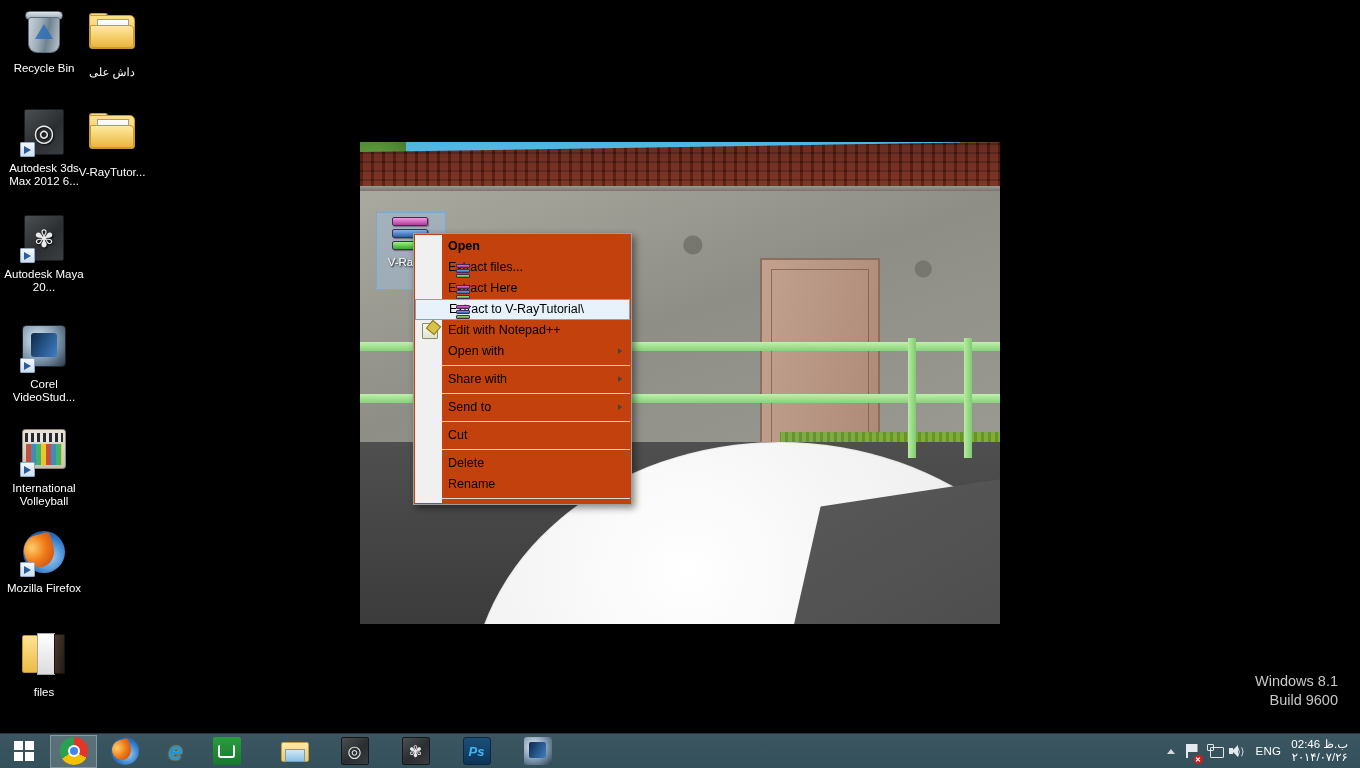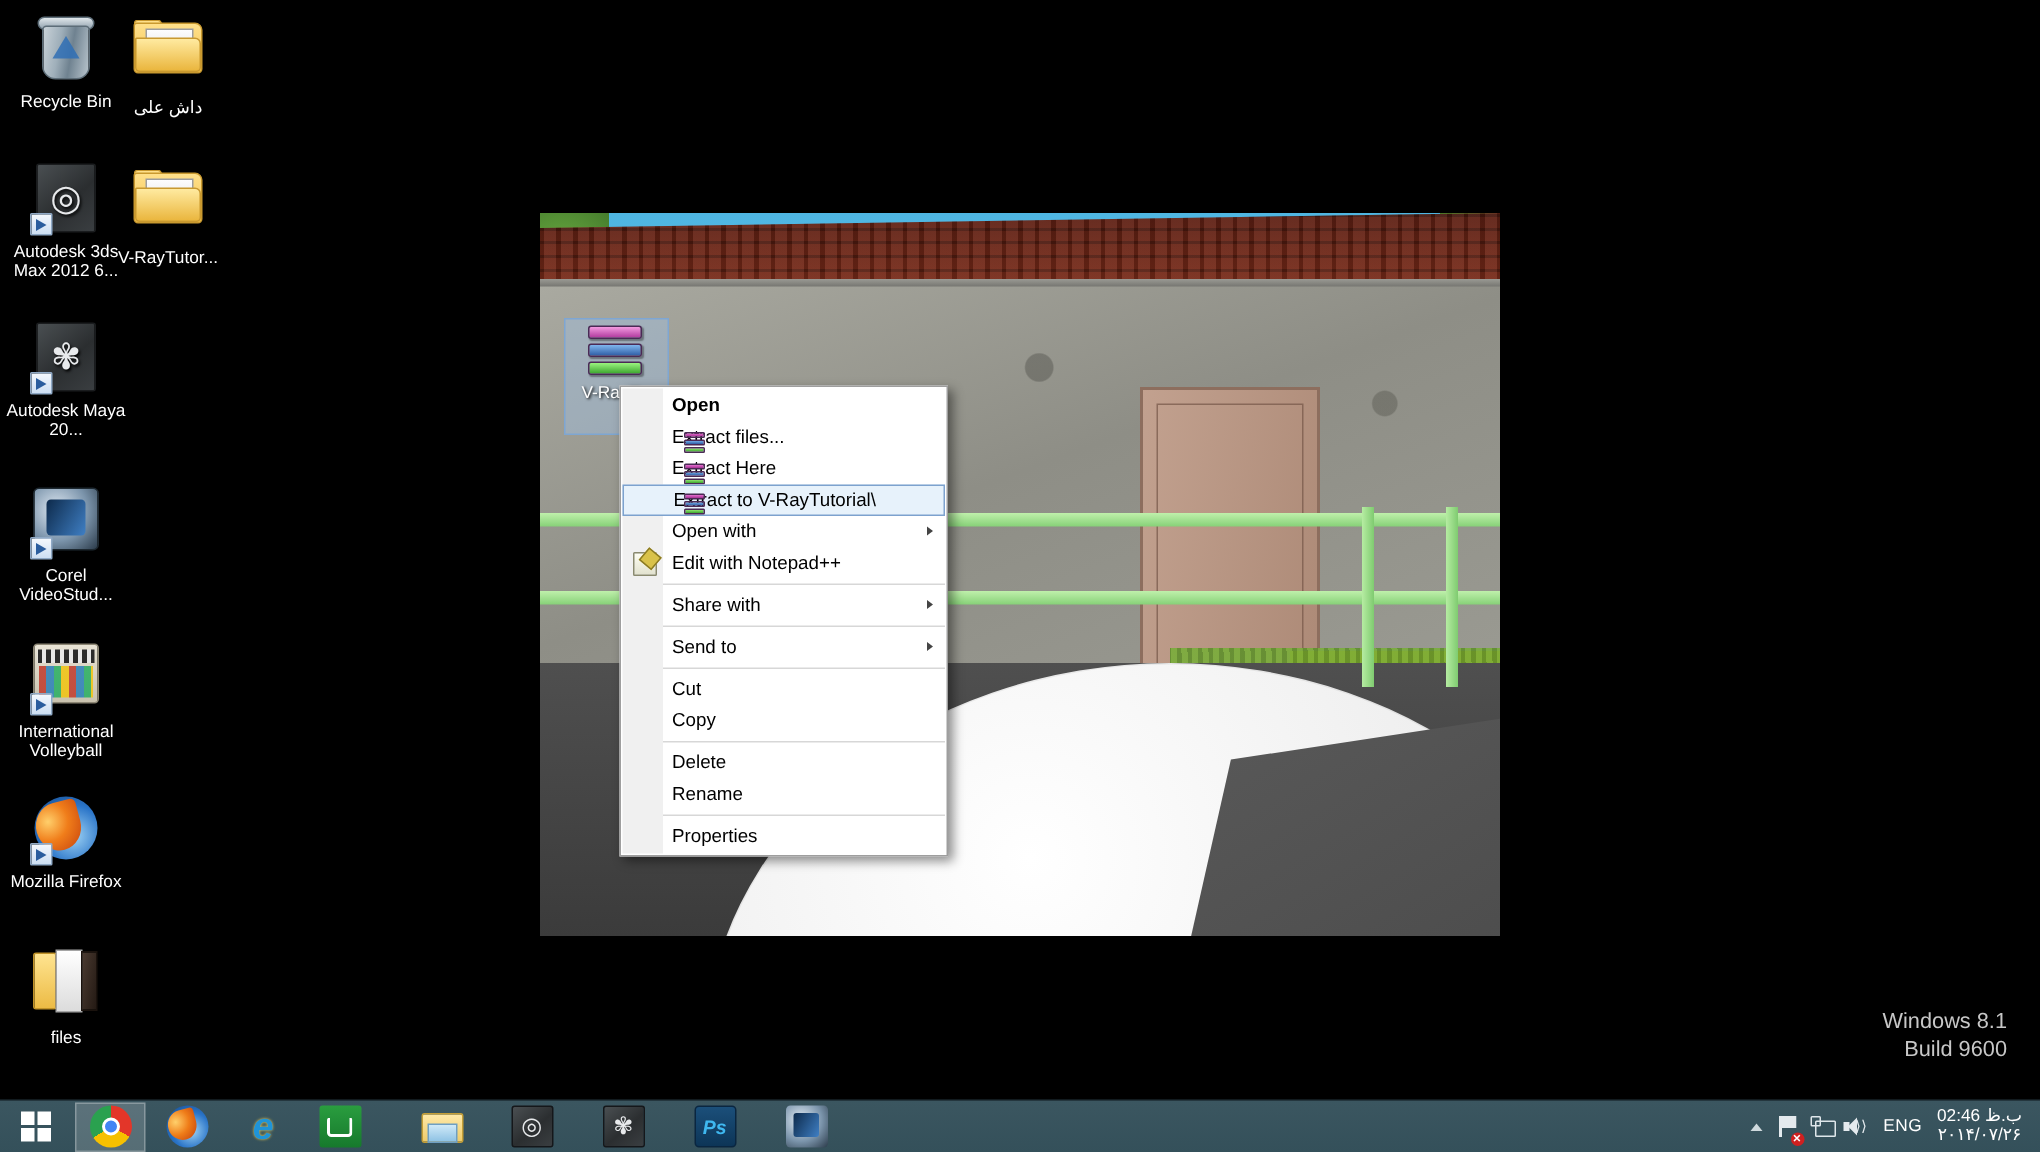--- a/index.html
+++ b/index.html
@@ -221,25 +221,24 @@
   .w-ball-dark{
     position:absolute;left:385px;top:330px;width:420px;height:430px;
     background:linear-gradient(150deg,#5a5a5a,#3e3e3e);
     clip-path:polygon(18% 8%,72% 0,100% 55%,62% 100%,0 86%);
     border-radius:40% 45% 35% 50%;
   }
 
   
   #ctx{
     position:absolute; left:413px; top:233px; width:219px;
-    background:#ffffff; border:1px solid #9e9e9e;
+    background:#c2410c; border:1px solid #9e9e9e;
     box-shadow:3px 3px 7px rgba(0,0,0,.45);
     font-size:12.5px; color:#000; padding:2px 0;
     font-family:"Liberation Sans", sans-serif;
-    margin-top:24px;
   }
   #ctx .gutter{
     position:absolute;left:1px;top:1px;bottom:1px;width:27px;
     background:#f0f0f0;
   }
   .mi{
     position:relative; height:21px; line-height:21px;
     padding-left:34px; padding-right:20px; white-space:nowrap; cursor:default;
   }
   .mi.bold{ font-weight:bold; }
@@ -524,60 +523,54 @@
     </div>
     <div class="mi">
       <span class="mico ico-rar"><i></i><i></i><i></i></span>
       <span>Extract Here</span>
     </div>
     <div class="mi sel">
       <span class="mico ico-rar" style="left:7px;top:2px"><i></i><i></i><i></i></span>
       <span>Extract to V-RayTutorial\</span>
     </div>
     <div class="mi">
+      <span class="mico ico-np"></span>
+      <span>Edit with Notepad++</span>
+    </div>
+    <div class="mi">
       <span>Open with</span>
       <span class="arrow"></span>
     </div>
-    <div class="mi">
-      <span class="mico ico-np"></span>
-      <span>Edit with Notepad++</span>
-    </div>
     <div class="sep"></div>
 
     <div class="mi">
       <span>Share with</span>
       <span class="arrow"></span>
     </div>
     <div class="sep"></div>
 
     <div class="mi">
       <span>Send to</span>
       <span class="arrow"></span>
     </div>
     <div class="sep"></div>
 
     <div class="mi">
       <span>Cut</span>
     </div>
-    <div class="mi">
-      <span>Copy</span>
-    </div>
     <div class="sep"></div>
 
     <div class="mi">
       <span>Delete</span>
     </div>
     <div class="mi">
       <span>Rename</span>
     </div>
     <div class="sep"></div>
 
-    <div class="mi">
-      <span>Properties</span>
-    </div>
   </div>
 
   <div id="watermark">
     <div>Windows 8.1</div>
     <div>Build 9600</div>
   </div>
 
   <div id="taskbar">
 
     <div id="start">

